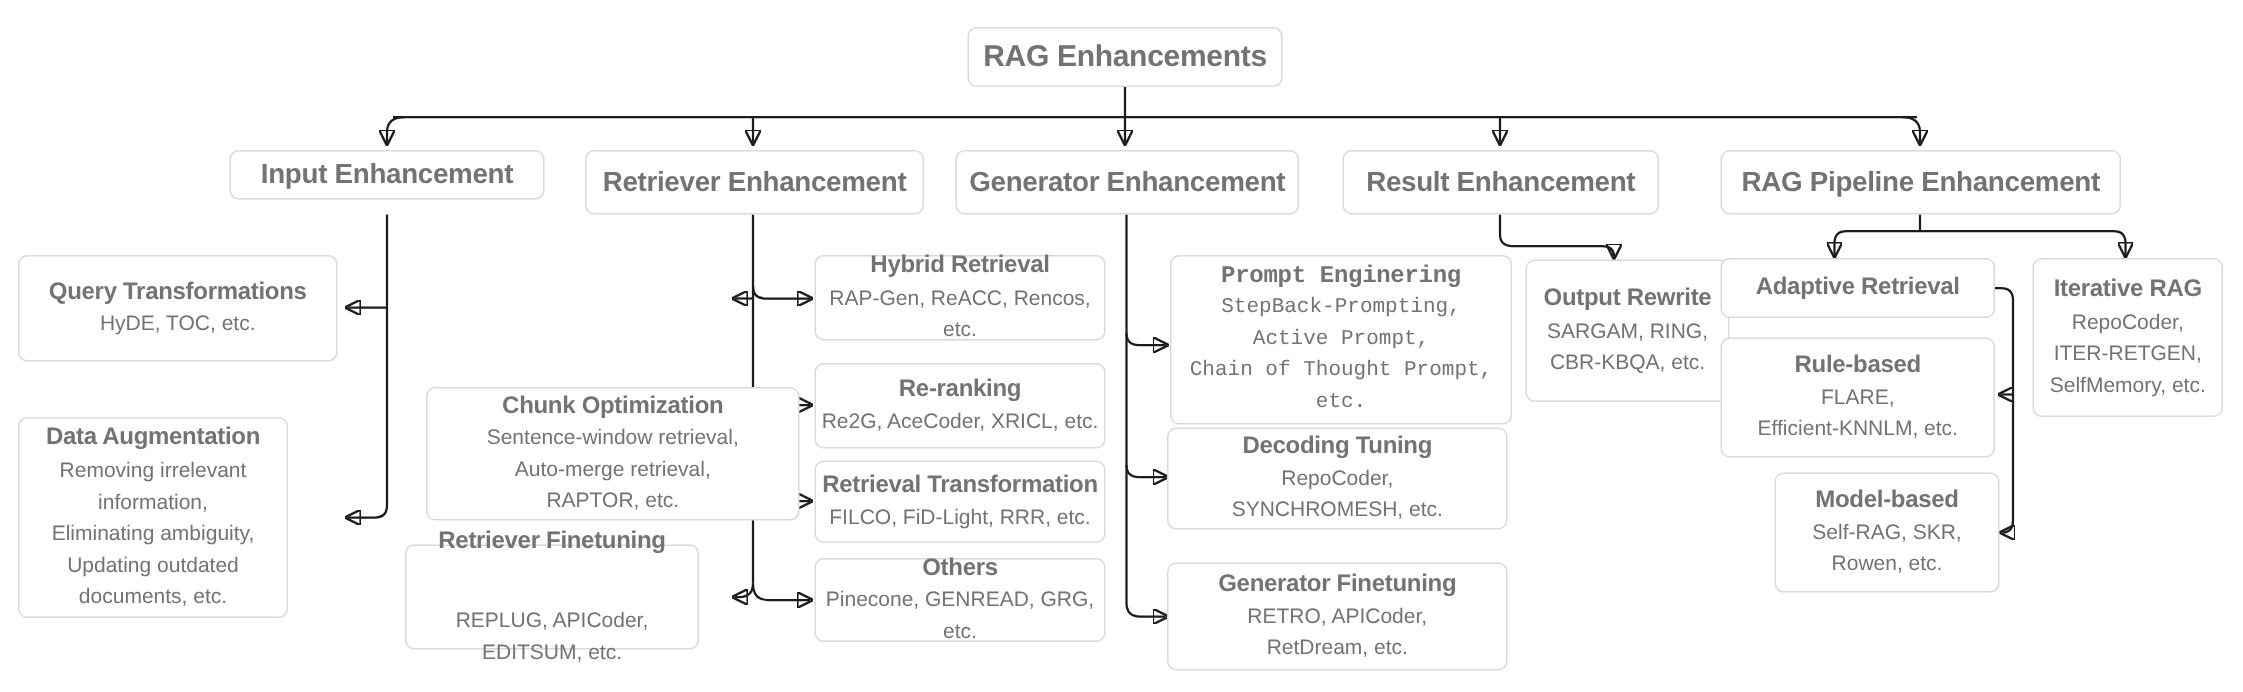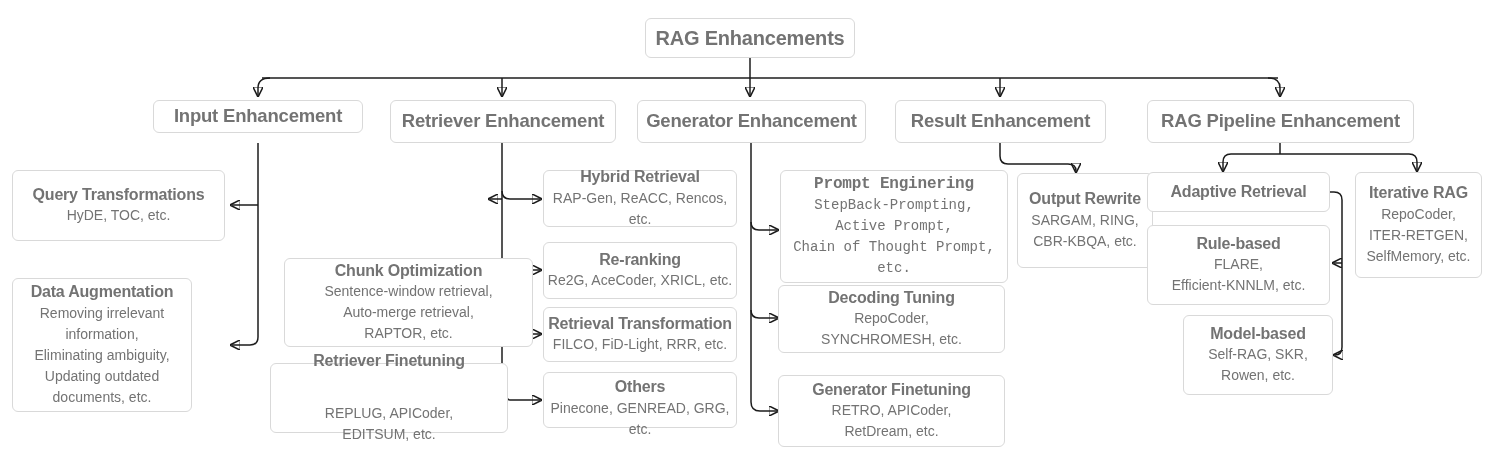--- a/index.html
+++ b/index.html
@@ -33,26 +33,26 @@
   #h-retr    {left:390px;top:100px;width:226px;height:43px;}
   #h-gen     {left:637px;top:100px;width:229px;height:43px;}
   #h-result  {left:895px;top:100px;width:211px;height:43px;}
   #h-pipe    {left:1147px;top:100px;width:267px;height:43px;}
   
   #n-query   {left:12px;top:170px;width:213px;height:71px;}
   #n-data    {left:12px;top:278px;width:180px;height:134px;}
   
   #n-recur   {left:270px;top:170px;width:217px;height:62px;}
   #n-chunk   {left:284px;top:258px;width:249px;height:89px;}
-  #n-retfine {left:270px;top:363px;width:238px;height:70px;gap:32px;}
+  #n-retfine {left:270px;top:363px;width:196px;height:70px;gap:32px;}
   
   #n-hybrid  {left:543px;top:170px;width:194px;height:57px;}
   #n-rerank  {left:543px;top:242px;width:194px;height:57px;}
   #n-rettrans{left:543px;top:307px;width:194px;height:55px;}
-  #n-others  {left:543px;top:372px;width:194px;height:56px;justify-content:space-between;}
+  #n-others  {left:543px;top:372px;width:194px;height:56px;}
   
   #n-prompt  {left:780px;top:170px;width:228px;height:113px;font-family:Liberation Mono, monospace;}
   #n-decode  {left:778px;top:285px;width:227px;height:68px;}
   #n-genfine {left:778px;top:375px;width:227px;height:72px;}
   
   #n-output  {left:1017px;top:173px;width:136px;height:95px;}
   
   #n-adapt   {left:1147px;top:172px;width:183px;height:40px;}
   #n-rule    {left:1147px;top:225px;width:183px;height:80px;}
   #n-model   {left:1183px;top:315px;width:150px;height:80px;}

